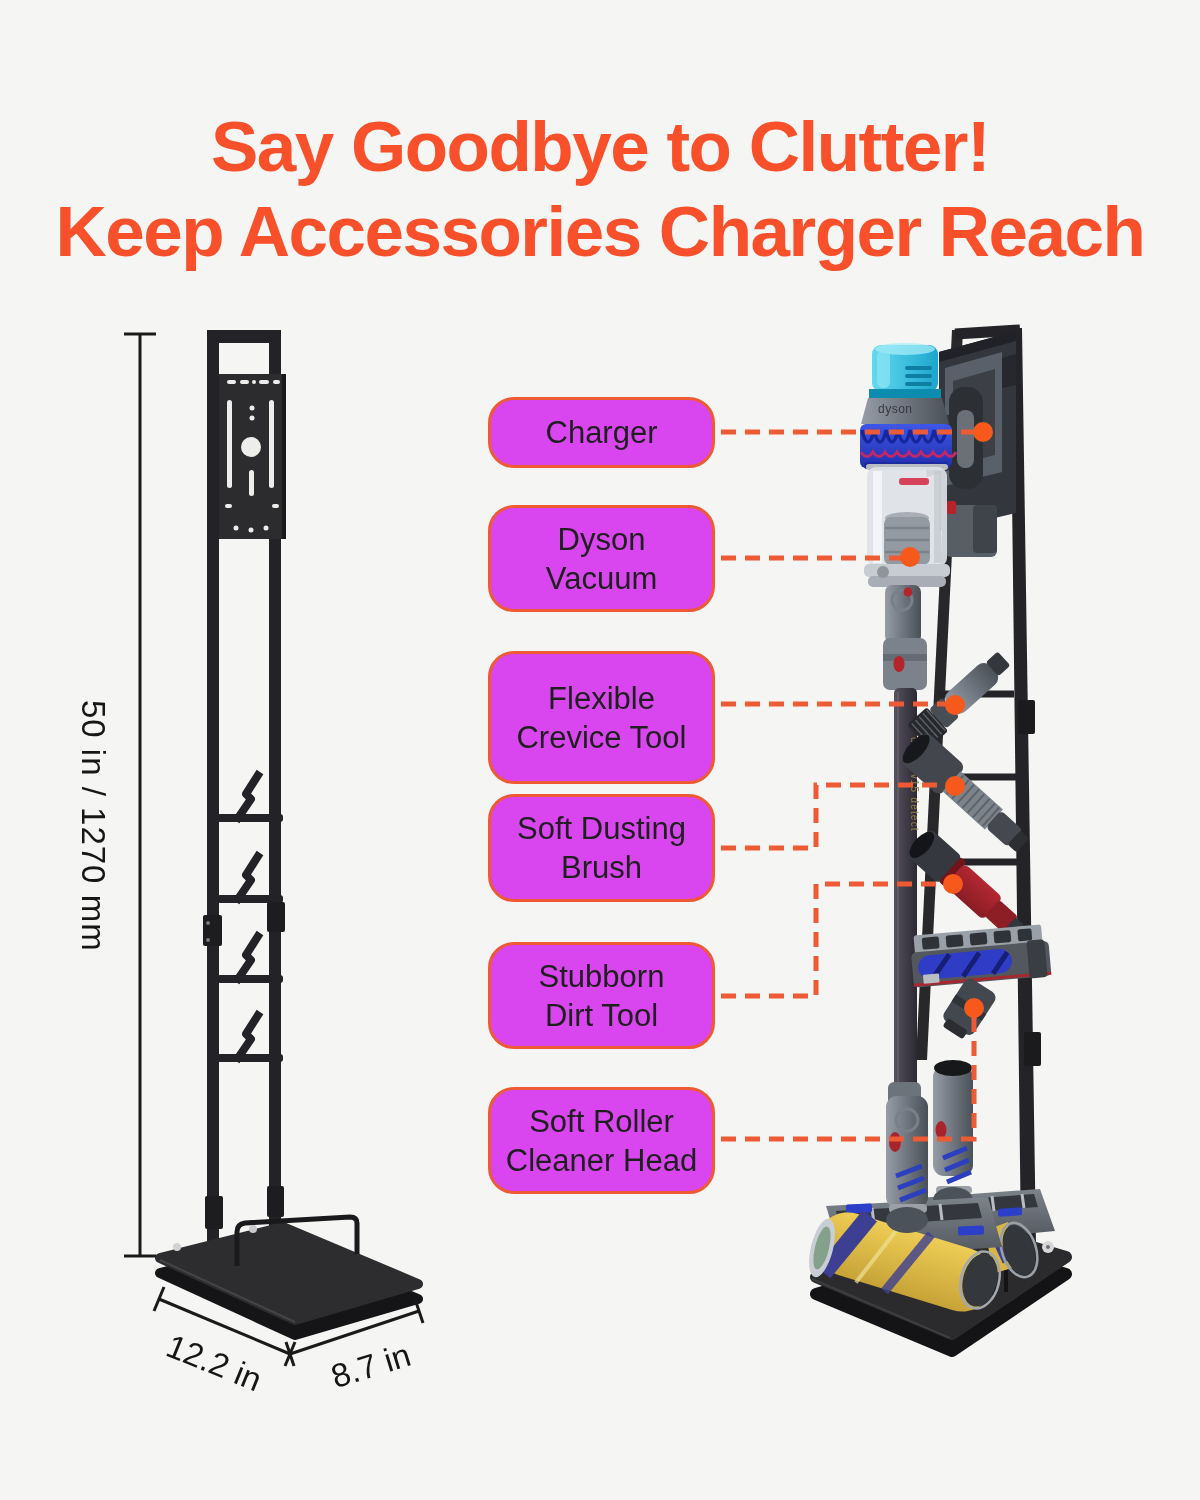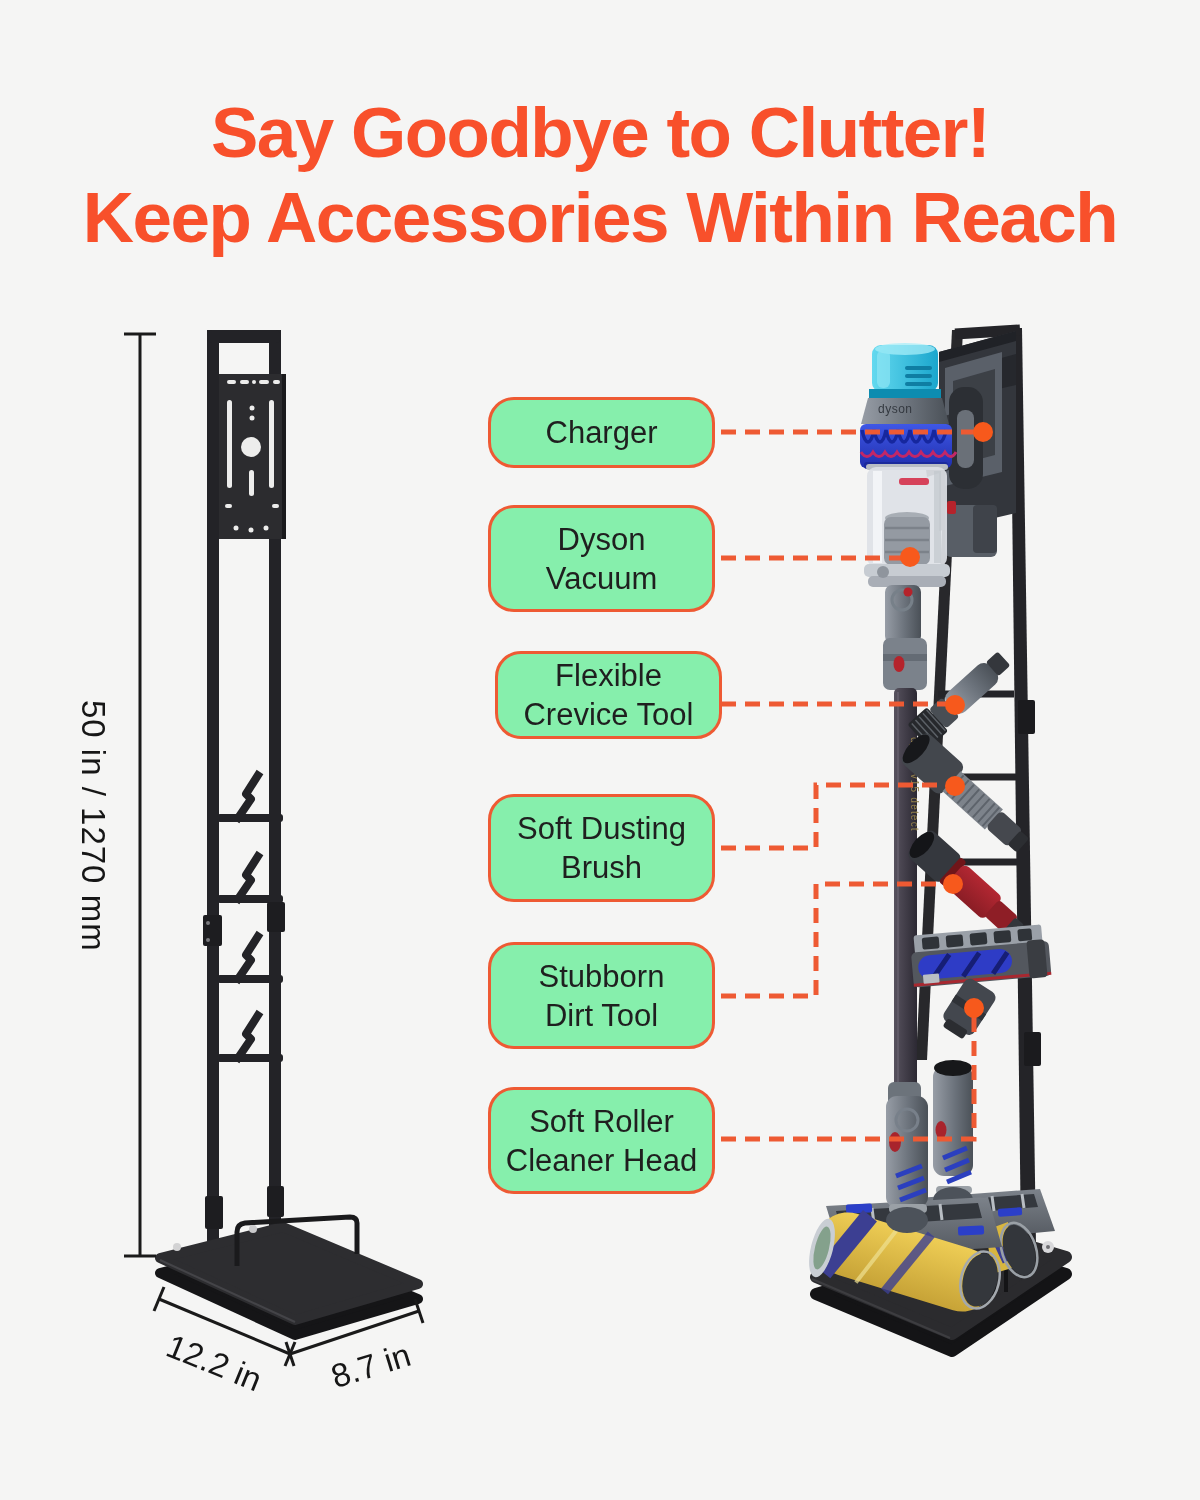--- a/index.html
+++ b/index.html
@@ -2,44 +2,44 @@
 <html><head>
 <meta charset="utf-8">
 <style>
   html,body{margin:0;padding:0;background:#e9e9e8;}
   .canvas{
     position:relative;width:1200px;height:1500px;margin:0 auto;
     background:#f5f5f4;overflow:hidden;
     font-family:"Liberation Sans","DejaVu Sans",sans-serif;
   }
   .headline{
-    position:absolute;top:90px;left:0;width:100%;
+    position:absolute;top:104px;left:0;width:100%;
     text-align:center;color:#f8502b;font-weight:bold;
     font-size:71px;line-height:85px;letter-spacing:-1.5px;
   }
   .art{position:absolute;left:0;top:0;width:1200px;height:1500px;}
   .callout{
     position:absolute;left:488px;width:227px;box-sizing:border-box;
-    border:3px solid #ee5a33;border-radius:26px;background:#86efac;
+    border:3px solid #ee5a33;border-radius:26px;background:#d946ef;
     display:flex;align-items:center;justify-content:center;text-align:center;
     font-size:31px;line-height:39px;color:#1f1f1f;white-space:pre-line;
   }
   .dim{position:absolute;color:#161616;font-size:33px;}
   .dim-h{left:74px;top:700px;writing-mode:vertical-rl;letter-spacing:1px;height:260px;}
   .dim-d{left:144px;top:1344px;width:140px;text-align:center;transform:rotate(22deg);}
   .dim-w{left:306px;top:1347px;width:130px;text-align:center;transform:rotate(-17deg);}
 </style>
 </head>
 <body>
 
 <div class="canvas">
 
   <header class="headline">
     <div>Say Goodbye to Clutter!</div>
-    <div>Keep Accessories Within Reach</div>
+    <div>Keep Accessories Charger Reach</div>
   </header>
 
   <svg class="art" viewBox="0 0 1200 1500">
     <defs>
       <linearGradient id="gCyan" x1="0" y1="0" x2="1" y2="0">
         <stop offset="0" stop-color="#63d9ef"></stop>
           <stop offset="1" stop-color="#1ba6cd"></stop>
       </linearGradient>
       <linearGradient id="gBlue" x1="0" y1="0" x2="0" y2="1">
         <stop offset="0" stop-color="#3f57e6"></stop>
@@ -333,21 +333,21 @@
     </g>
   </svg>
 
   <div class="callout" style="top:397px;height:71px;">
     <span>Charger</span>
   </div>
   <div class="callout" style="top:505px;height:107px;">
     <span>Dyson
 Vacuum</span>
   </div>
-  <div class="callout" style="top:651px;height:88px;margin-left:7px;">
+  <div class="callout" style="top:651px;height:133px;">
     <span>Flexible
 Crevice Tool</span>
   </div>
   <div class="callout" style="top:794px;height:108px;">
     <span>Soft Dusting
 Brush</span>
   </div>
   <div class="callout" style="top:942px;height:107px;text-align:center;">
     <span>Stubborn
 Dirt Tool</span>

